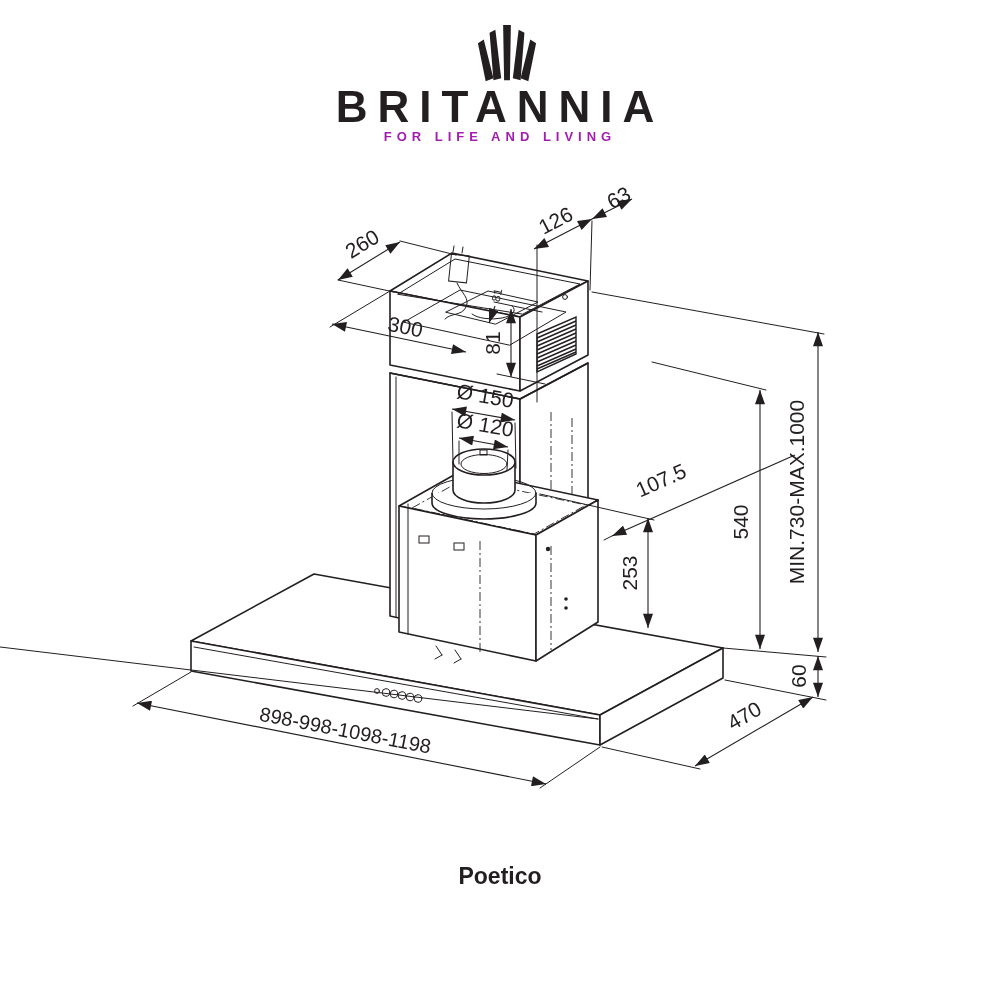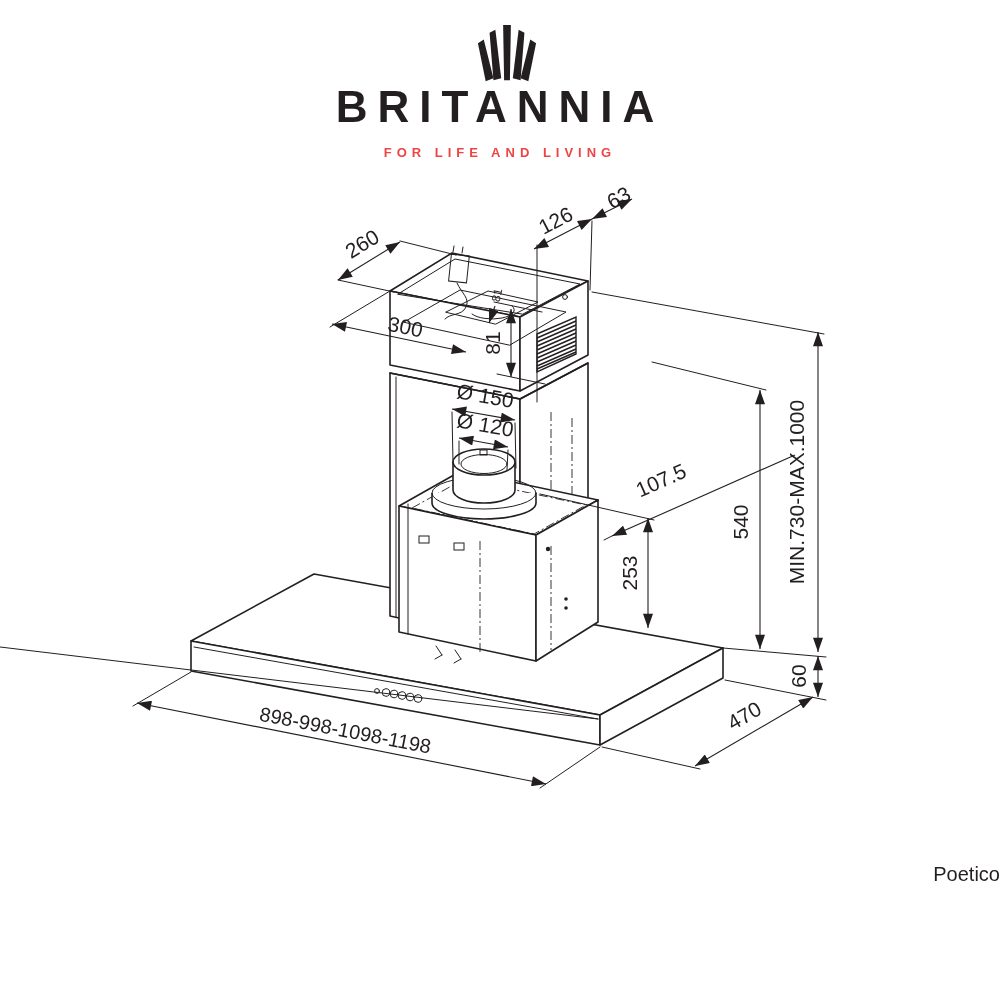--- a/index.html
+++ b/index.html
@@ -3,23 +3,23 @@
 <meta charset="utf-8">
 <style>
   html,body{margin:0;padding:0;}
   body{
     width:1000px;height:1000px;position:relative;background:#ffffff;
     font-family:"Liberation Sans", sans-serif;color:#231f20;overflow:hidden;
   }
   .logo{position:absolute;top:24px;left:0;width:1000px;display:flex;flex-direction:column;align-items:center;}
   .crown{width:62px;height:60px;margin-left:14px;}
   .brand{margin-top:1px;font-size:44px;font-weight:700;letter-spacing:10px;color:#231f20;line-height:1.0;white-space:nowrap;}
-  .tagline{margin-top:16px;font-size:13px;font-weight:700;letter-spacing:5px;color:#ef4444;white-space:nowrap;}
+  .tagline{margin-top:0;font-size:13px;font-weight:700;letter-spacing:5px;color:#a21caf;white-space:nowrap;}
   .caption{position:absolute;top:862px;left:0;width:1000px;text-align:center;line-height:1.25;}
-  .caption .p-name{font-size:20px;font-weight:400;text-align:right;}
+  .caption .p-name{font-size:23px;font-weight:700;}
   .caption .p-sizes{font-size:29px;font-weight:700;}
   svg.diagram{position:absolute;left:0;top:0;}
   
   .o{fill:none;stroke:#231f20;stroke-width:1.6;stroke-linejoin:round;stroke-linecap:round;}
   .w{fill:#ffffff;stroke:#231f20;stroke-width:1.6;stroke-linejoin:round;}
   .t{fill:none;stroke:#231f20;stroke-width:1.0;stroke-linecap:round;}
   .d{fill:none;stroke:#231f20;stroke-width:1.1;}
   .dd{fill:none;stroke:#231f20;stroke-width:0.9;stroke-dasharray:9 3 2 3;}
   .g1{fill:none;stroke:#231f20;stroke-width:1.4;}
   .dt{font-family:"Liberation Sans",sans-serif;font-size:21px;fill:#231f20;}

